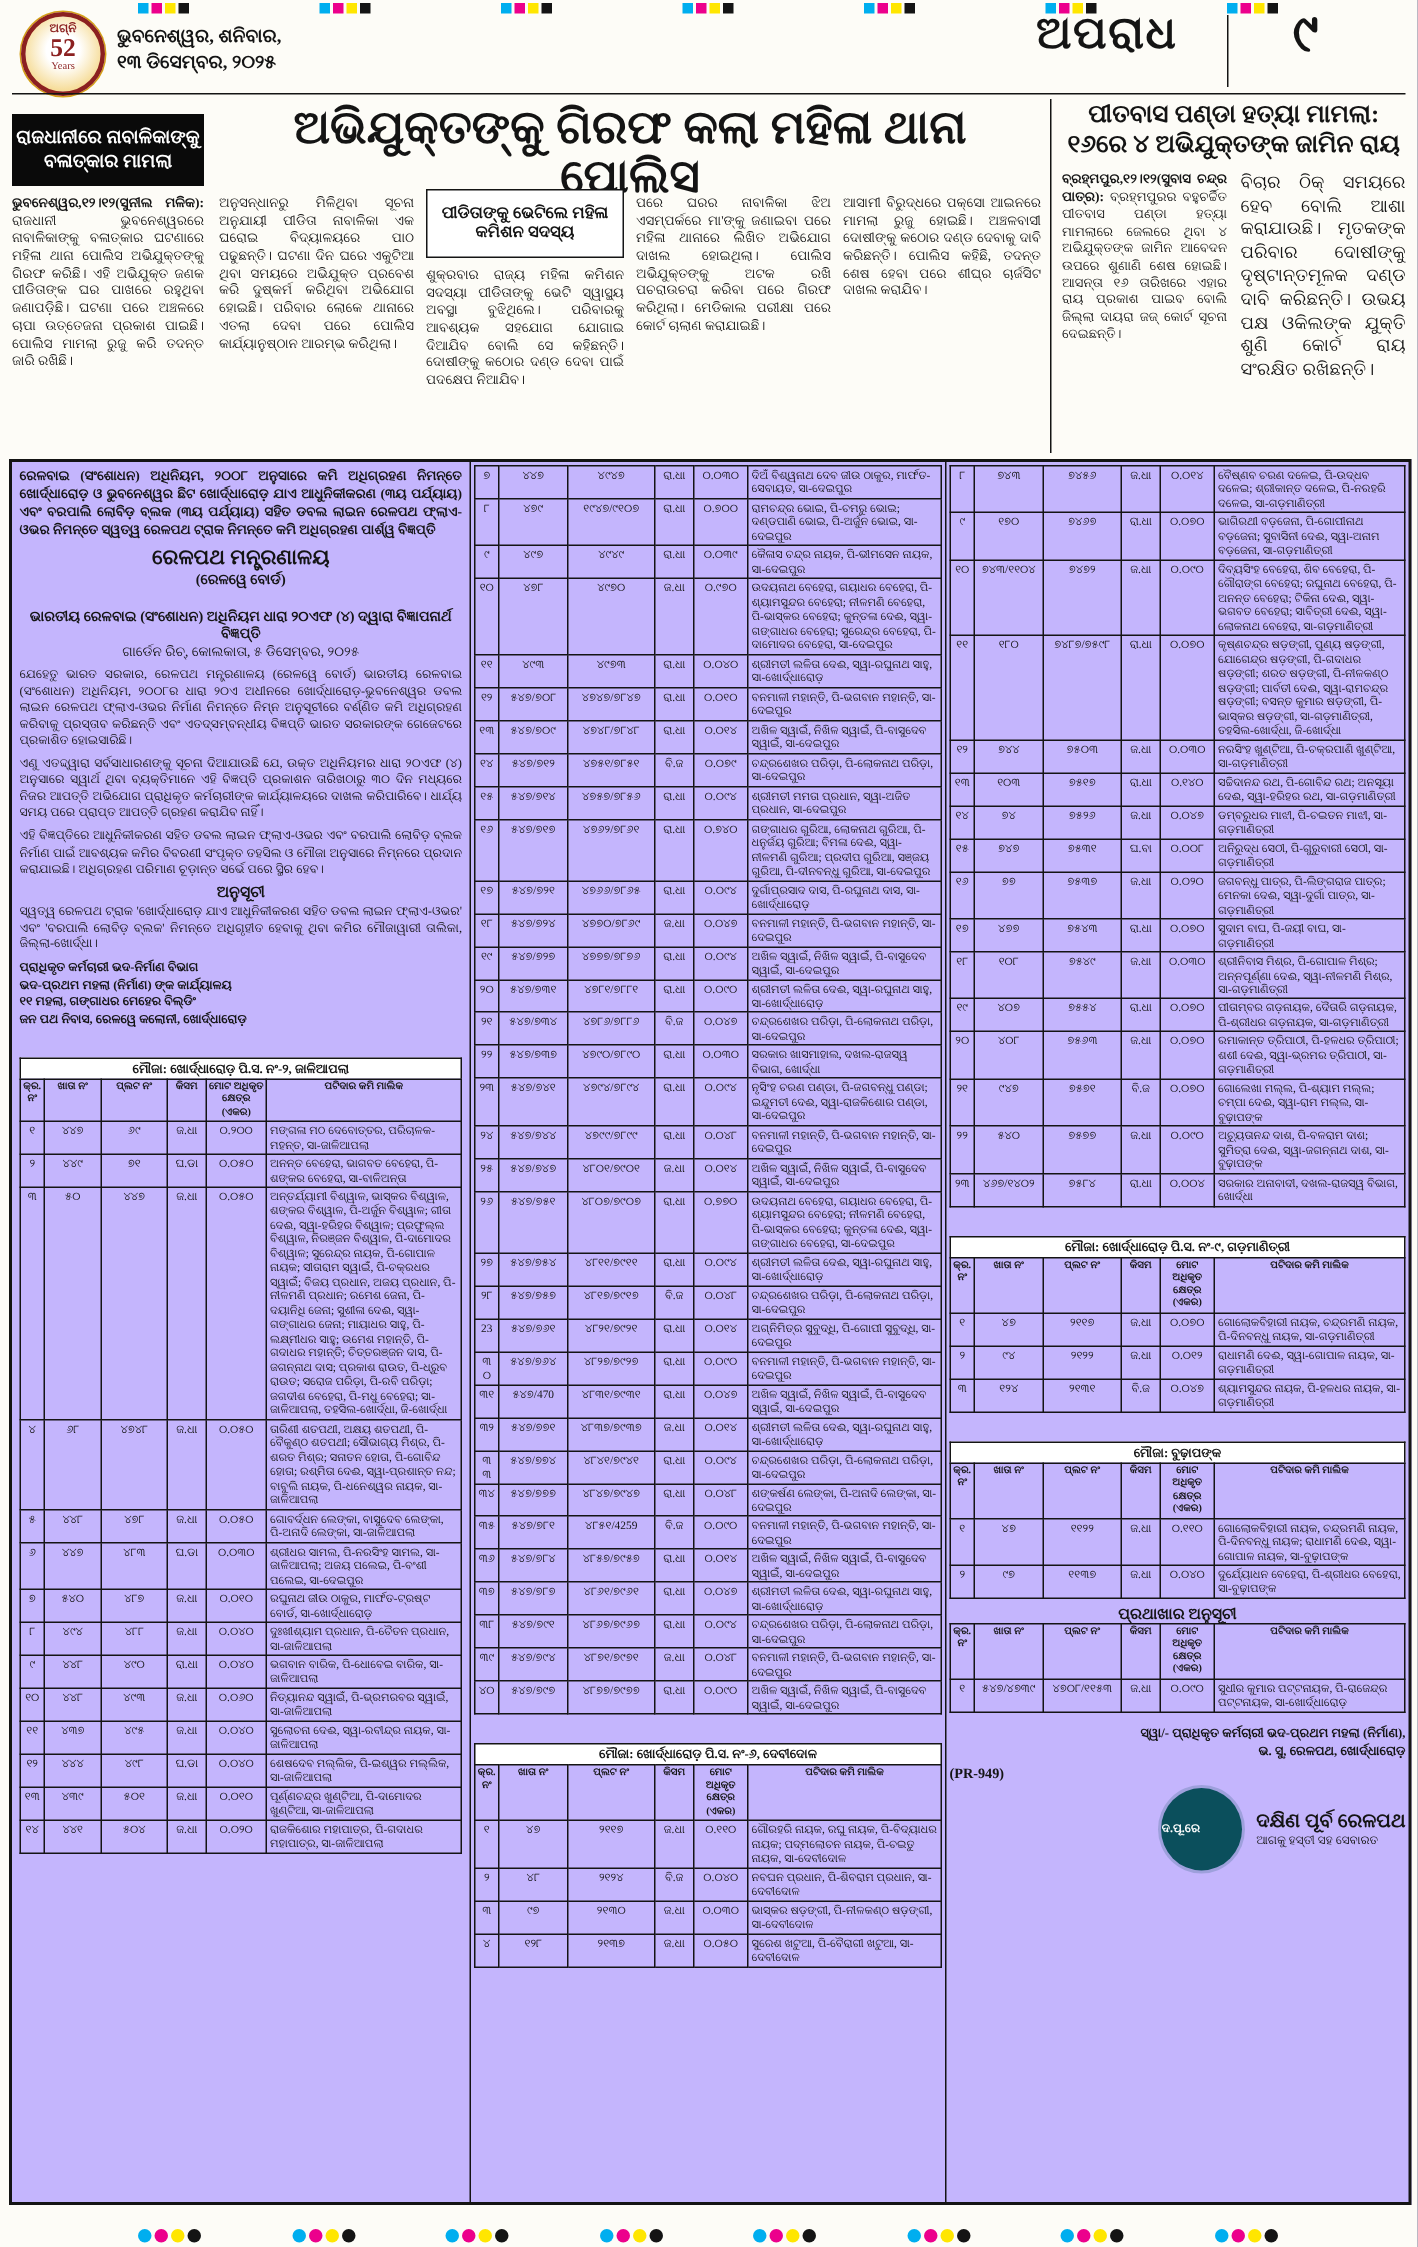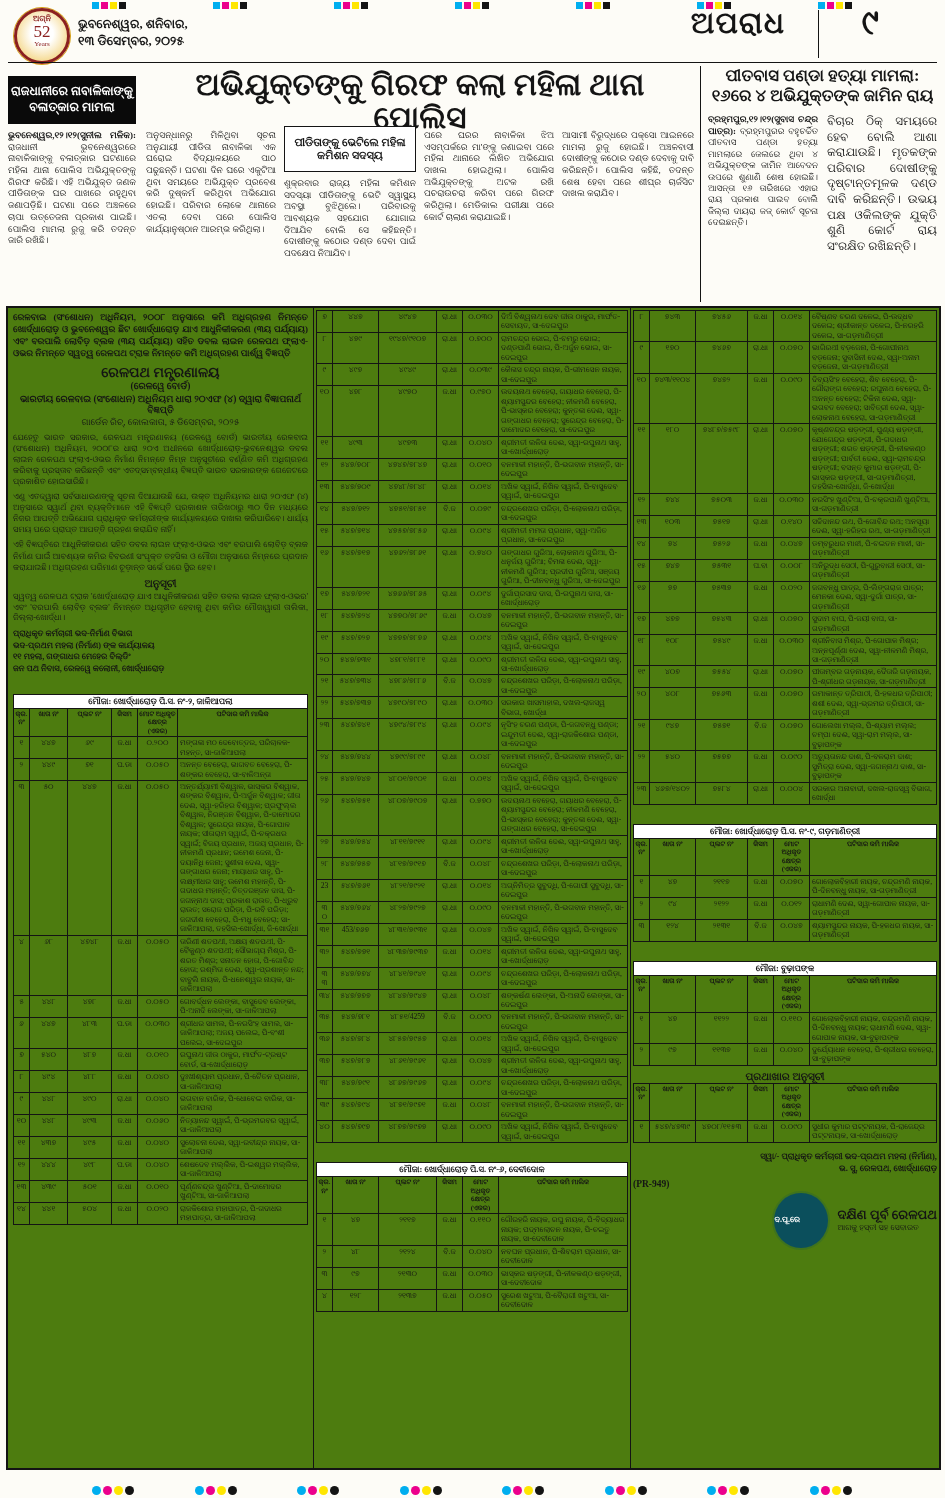--- a/index.html
+++ b/index.html
@@ -12,21 +12,21 @@
   .mgrp{display:flex;gap:2px;}
   .sq{width:7px;height:7px;}
   .dot{width:9px;height:9px;border-radius:50%;}
   .c{background:#00aeef}.m{background:#ec008c}.y{background:#ffe600}.k{background:#141414}
   
   .masthead{position:absolute;top:10px;left:8px;right:8px;height:50px;}
   .agni-logo{position:absolute;left:6px;top:-2px;width:50px;height:50px;border-radius:50%;
        border:3px solid #8b2020;background:radial-gradient(circle at 50% 45%,#ffffff 30%,#f3d27a 85%);
        text-align:center;box-shadow:0 0 0 1px #d4a017;}
   .agni-logo .lt{font-size:8px;font-weight:bold;color:#8b2020;margin-top:4px;line-height:1;}
-  .agni-logo .ln{font-size:17px;font-weight:normal;color:#8b2020;line-height:1.05;}
+  .agni-logo .ln{font-size:17px;font-weight:bold;color:#8b2020;line-height:1.05;}
   .agni-logo .ls{font-size:7px;color:#8b2020;line-height:1;}
   .dateblock{position:absolute;left:70px;top:6px;font-weight:bold;font-size:12.5px;line-height:1.35;}
   .section-title{position:absolute;right:152px;top:-4px;font-size:30px;font-weight:bold;letter-spacing:1px;}
   .mast-sep{position:absolute;right:118px;top:0;height:48px;border-left:1.5px solid #141414;}
   .page-no{position:absolute;right:58px;top:-7px;font-size:35px;font-weight:bold;}
   .mast-rule{position:absolute;top:62px;left:8px;right:8px;border-top:1.5px solid #141414;}
   
   .news{position:absolute;top:66px;left:8px;width:929px;height:236px;}
   .kicker{position:absolute;left:0;top:10px;width:128px;height:48px;background:#0a0a0a;color:#fff;
           font-weight:bold;font-size:12.5px;line-height:1.25;text-align:center;display:flex;
@@ -42,31 +42,31 @@
   .n2{left:138px;top:64px;width:130px;height:172px;}
   .n3{left:276px;top:112px;width:132px;height:124px;}
   .n4{left:416px;top:64px;width:130px;height:172px;}
   .n5{left:554px;top:64px;width:132px;height:172px;}
   .v-rule{position:absolute;left:692px;top:0;height:236px;border-left:1px solid #141414;}
   .r-headline{position:absolute;left:700px;top:0;width:229px;font-size:16.5px;font-weight:bold;
           line-height:1.22;text-align:center;}
   .r1{left:700px;top:48px;width:110px;height:188px;font-size:8.8px;}
   .r2{left:819px;top:48px;width:110px;height:188px;font-size:12px;}
   
-  .ad{position:absolute;top:306px;left:6px;width:931px;height:1160px;border:2px solid #141414;background:#4d7c0f;}
+  .ad{position:absolute;top:306px;left:6px;width:931px;height:1160px;border:2px solid #141414;background:#c4b5fd;}
   .ad-left{position:absolute;left:0;top:0;width:305px;height:100%;padding:4px 5px;box-sizing:border-box;overflow:hidden;}
   .ad-mid{position:absolute;left:305px;top:0;width:317px;height:100%;border-left:1.5px solid #141414;
           box-sizing:border-box;padding:2px;overflow:hidden;}
   .ad-right{position:absolute;left:622px;top:0;width:309px;height:100%;border-left:1.5px solid #141414;
           box-sizing:border-box;padding:2px;overflow:hidden;}
   .notice-top{font-size:9px;font-weight:bold;text-align:justify;line-height:1.32;}
   .ministry{text-align:center;margin-top:5px;}
   .mt1{font-size:14px;font-weight:bold;}
   .mt2{font-size:9.5px;font-weight:bold;}
-  .mt3{font-size:9.5px;font-weight:bold;margin-top:2px;}
+  .mt3{font-size:9.5px;font-weight:bold;margin-top:14px;}
   .mt4{font-size:9px;margin-top:1px;}
   .ad-para{font-size:8.3px;text-align:justify;line-height:1.34;margin-top:4px;}
   .sched-h{text-align:center;font-weight:bold;font-size:10.5px;margin-top:5px;}
   .sched-note{font-size:8.3px;text-align:justify;line-height:1.3;margin-top:2px;}
   .office{font-size:8.3px;font-weight:bold;line-height:1.4;margin-top:4px;}
   .band{border:1px solid #141414;border-bottom:none;font-weight:bold;font-size:8.5px;text-align:center;
         padding:1px 2px;margin-top:19px;background:#fff;}
   table.t{width:100%;border-collapse:collapse;table-layout:fixed;font-size:7.6px;line-height:1.25;}
   .t th,.t td{border:1px solid #141414;padding:1px 2px;vertical-align:top;word-wrap:break-word;}
   .t th{font-size:6.8px;font-weight:bold;text-align:center;padding:1px;}
@@ -530,21 +530,21 @@
             <tr>
               <td>୩୦</td>
               <td>୫୪୭/୭୬୪</td>
               <td>୪୮୨୭/୭୯୨୭</td>
               <td>ରା.ଧା</td>
               <td>୦.୦୯୦</td>
               <td>ବନମାଳୀ ମହାନ୍ତି, ପି-ଭଗବାନ ମହାନ୍ତି, ସା-ଦେଇପୁର</td>
             </tr>
             <tr>
               <td>୩୧</td>
-              <td>453/୭୬୭</td>
+              <td>୫୪୭/470</td>
               <td>୪୮୩୧/୭୯୩୧</td>
               <td>ରା.ଧା</td>
               <td>୦.୦୪୭</td>
               <td>ଅଖିଳ ସ୍ୱାଇଁ, ନିଖିଳ ସ୍ୱାଇଁ, ପି-ବାସୁଦେବ ସ୍ୱାଇଁ, ସା-ଦେଇପୁର</td>
             </tr>
             <tr>
               <td>୩୨</td>
               <td>୫୪୭/୭୭୧</td>
               <td>୪୮୩୭/୭୯୩୭</td>
               <td>ଜ.ଧା</td>

